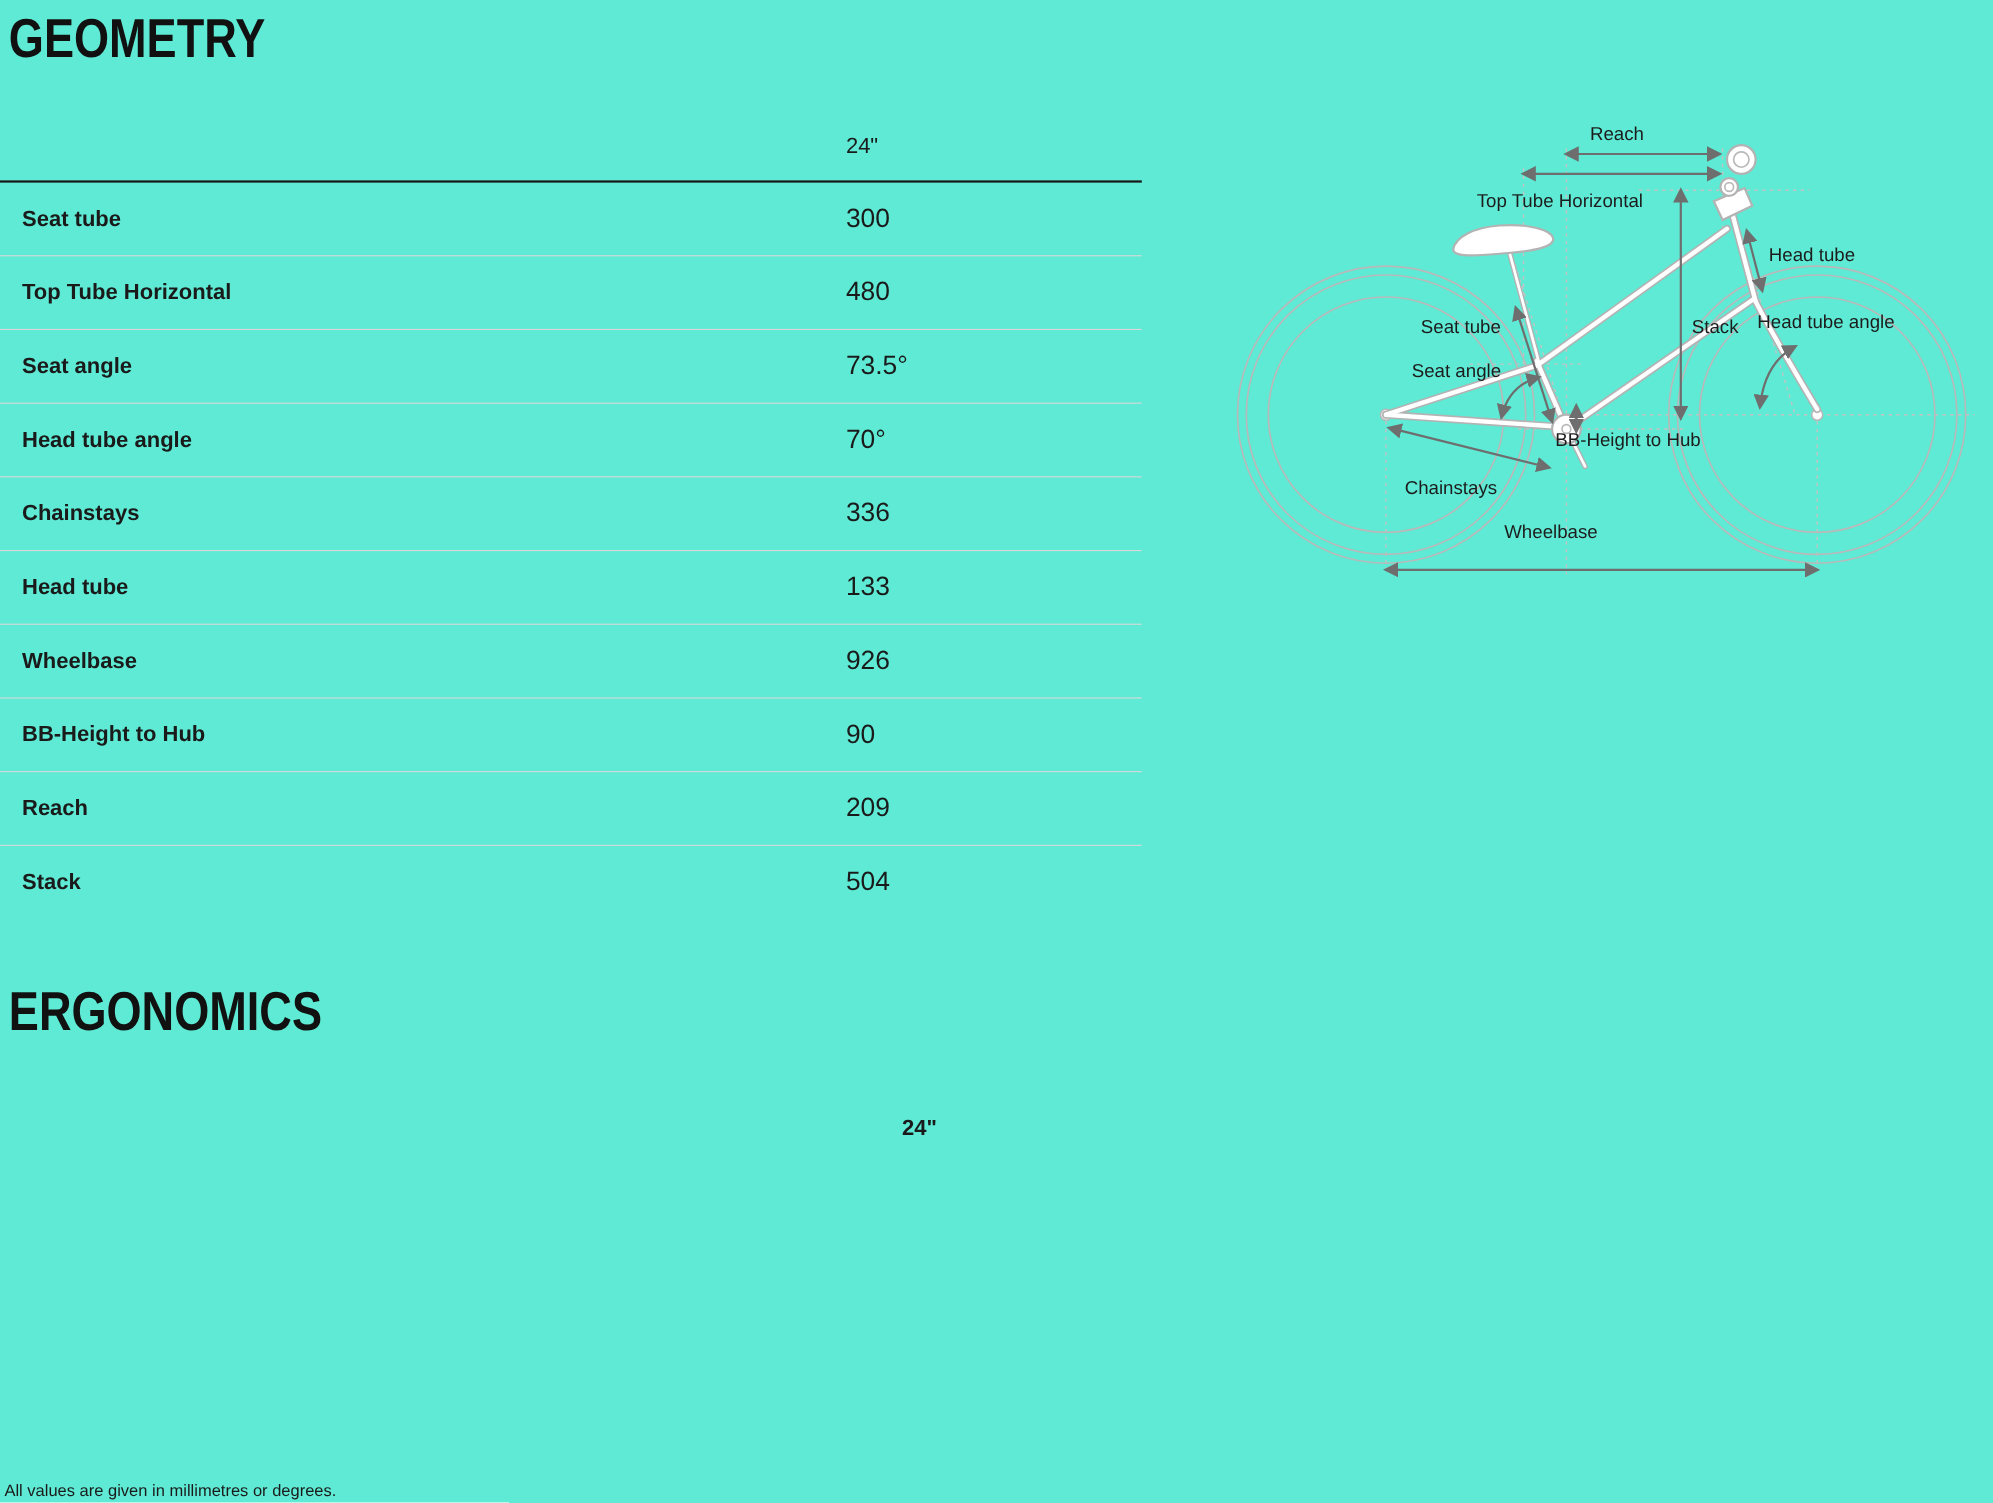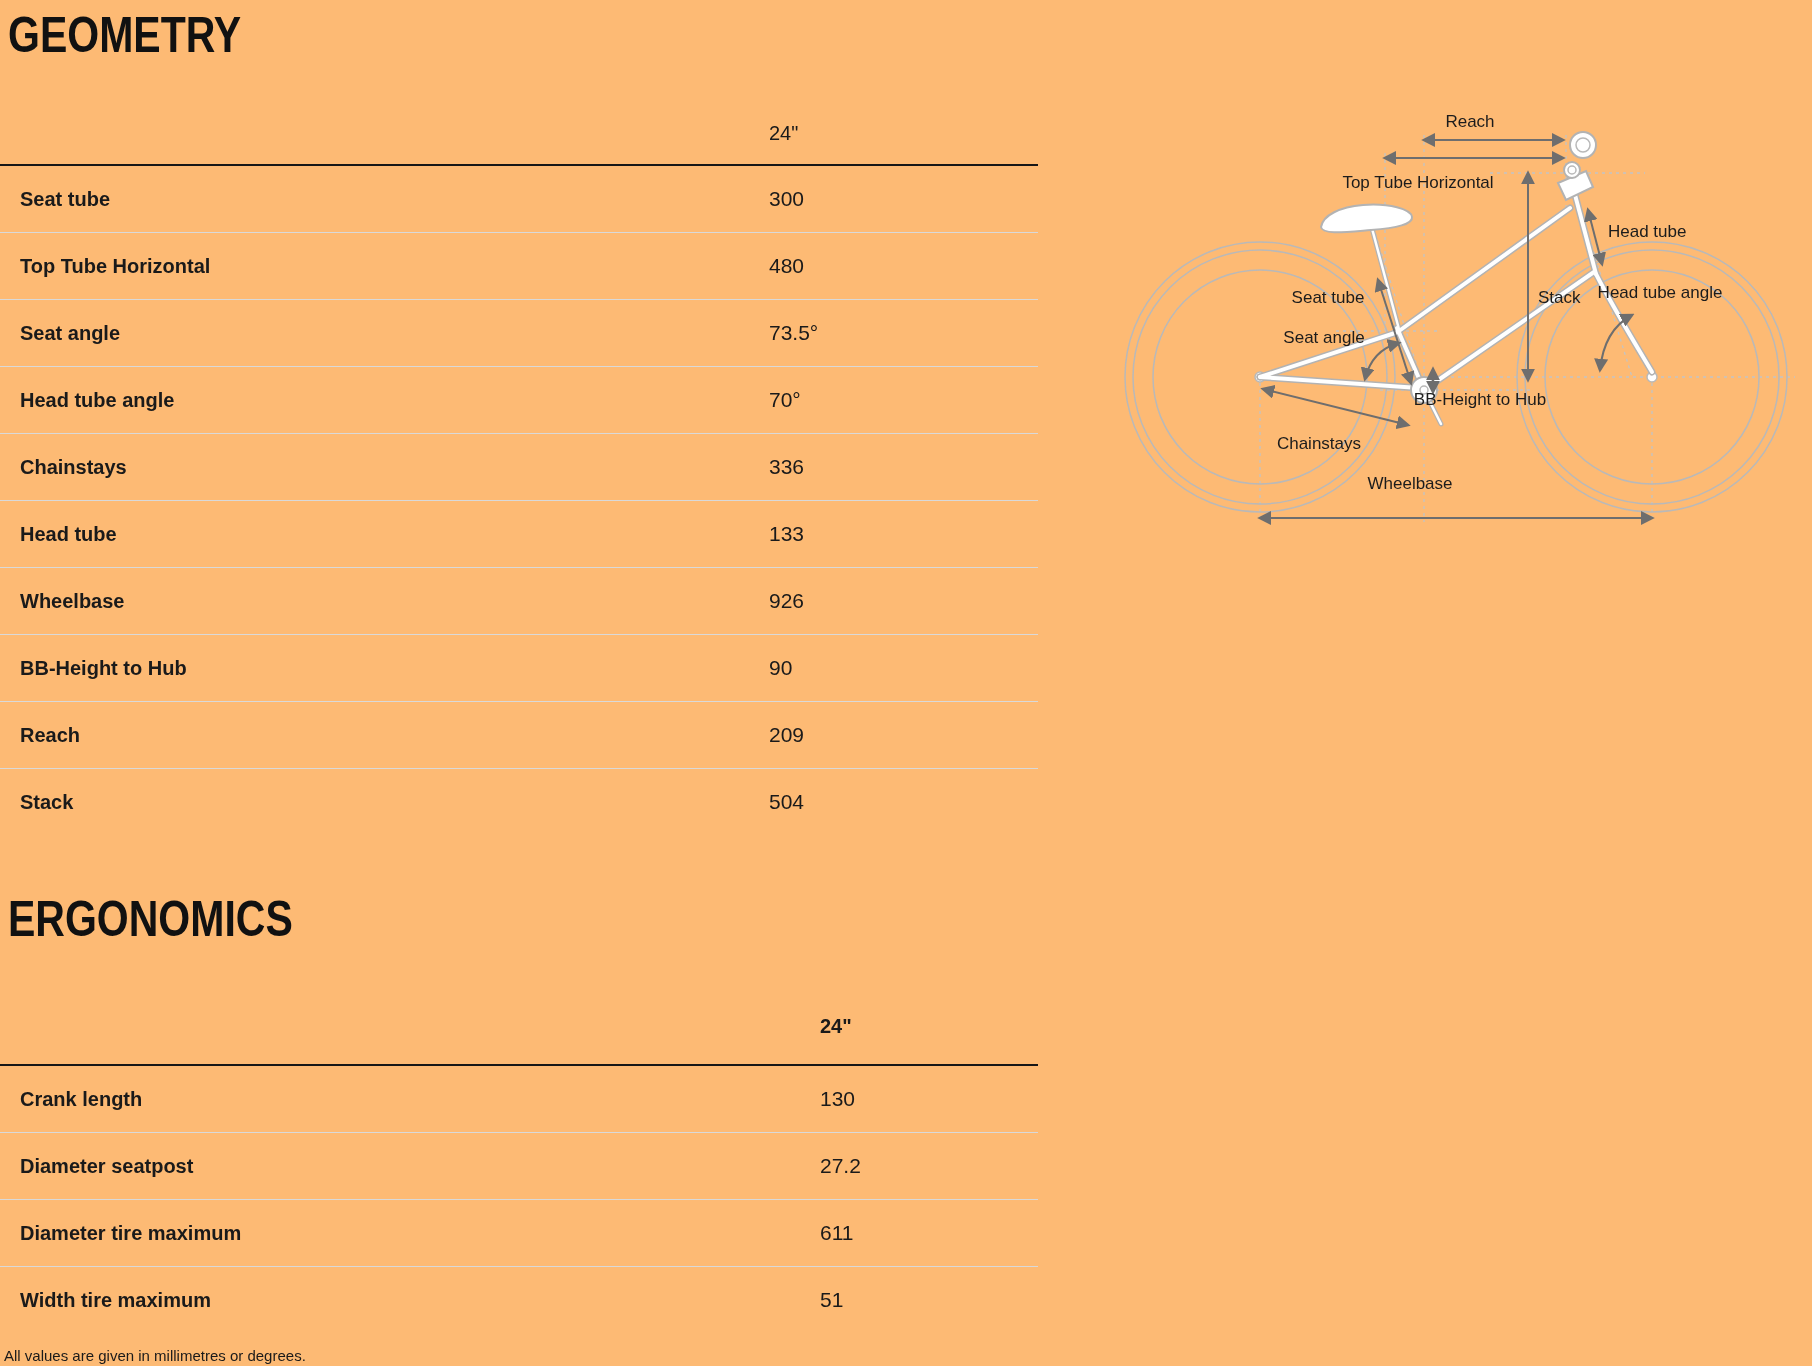--- a/index.html
+++ b/index.html
@@ -1,34 +1,34 @@
 <!DOCTYPE html>
 <html><head>
 <meta charset="utf-8">
 <style>
   html,body{margin:0;padding:0;background:#fff;}
-  #page{position:relative;width:1812px;height:1366px;background:#fdba74;overflow:hidden;
+  #page{position:relative;width:1812px;height:1366px;background:#5eead4;overflow:hidden;
         font-family:"Liberation Sans","DejaVu Sans",sans-serif;color:#1a1a1a;}
 
   .sec-title{position:absolute;left:8px;margin:0;font-size:50px;font-weight:700;line-height:1;
              letter-spacing:0;transform:scaleX(0.82);transform-origin:left top;color:#111;}
   #geo-title{top:10px;}
   #ergo-title{top:894px;}
 
   .col-head{position:absolute;font-size:20px;line-height:24px;color:#1a1a1a;}
   #geo-head{left:769px;top:121px;font-weight:400;}
   #ergo-head{left:820px;top:1014px;font-weight:700;}
 
   .rows{position:absolute;left:0;width:1038px;border-top:2px solid #161616;}
   #geo-rows{top:164px;}
   #ergo-rows{top:1064px;}
   .row{position:relative;height:66px;display:flex;align-items:center;border-bottom:1px solid #d9d9d9;}
   .row:last-child{border-bottom:none;}
   .row .lbl{margin-left:20px;font-weight:700;font-size:20px;}
-  .row .val{position:absolute;font-size:21px;font-weight:400;text-align:center;}
+  .row .val{position:absolute;font-size:24px;font-weight:400;text-align:center;}
   #geo-rows .val{left:769px;}
   #ergo-rows .val{left:820px;}
 
   #footnote{position:absolute;left:4px;top:1347px;font-size:15px;color:#1a1a1a;}
 
   #diagram{position:absolute;left:1100px;top:75px;width:712px;height:450px;}
   .wl{stroke:#b9b9b9;stroke-width:1.5;fill:none;}
   .wlf{stroke:#b9b9b9;stroke-width:1.5;fill:#fff;}
   .to{stroke:#b3b3b3;stroke-width:7;fill:none;stroke-linecap:round;}
   .ti{stroke:#ffffff;stroke-width:4;fill:none;stroke-linecap:round;}
@@ -98,42 +98,20 @@
       <div class="row">
         <span class="lbl">Stack</span>
         <span class="val">504</span>
       </div>
     </div>
 
   <h1 id="ergo-title" class="sec-title">ERGONOMICS</h1>
 
   <div id="ergo-head" class="col-head">24"</div>
 
-  <div id="ergo-rows" class="rows">
-
-      <div class="row">
-        <span class="lbl">Crank length</span>
-        <span class="val">130</span>
-      </div>
-
-      <div class="row">
-        <span class="lbl">Diameter seatpost</span>
-        <span class="val">27.2</span>
-      </div>
-
-      <div class="row">
-        <span class="lbl">Diameter tire maximum</span>
-        <span class="val">611</span>
-      </div>
-
-      <div class="row">
-        <span class="lbl">Width tire maximum</span>
-        <span class="val">51</span>
-      </div>
-    </div>
 
   <div id="footnote">All values are given in millimetres or degrees.</div>
 
   <svg id="diagram" viewBox="0 0 712 450">
     <defs>
       <marker id="ah" viewBox="0 0 10 10" refX="8" refY="5" markerWidth="7" markerHeight="7" orient="auto-start-reverse">
         <path d="M0,0 L10,5 L0,10 z" fill="#6e6e6e"></path>
       </marker>
     </defs>
 

